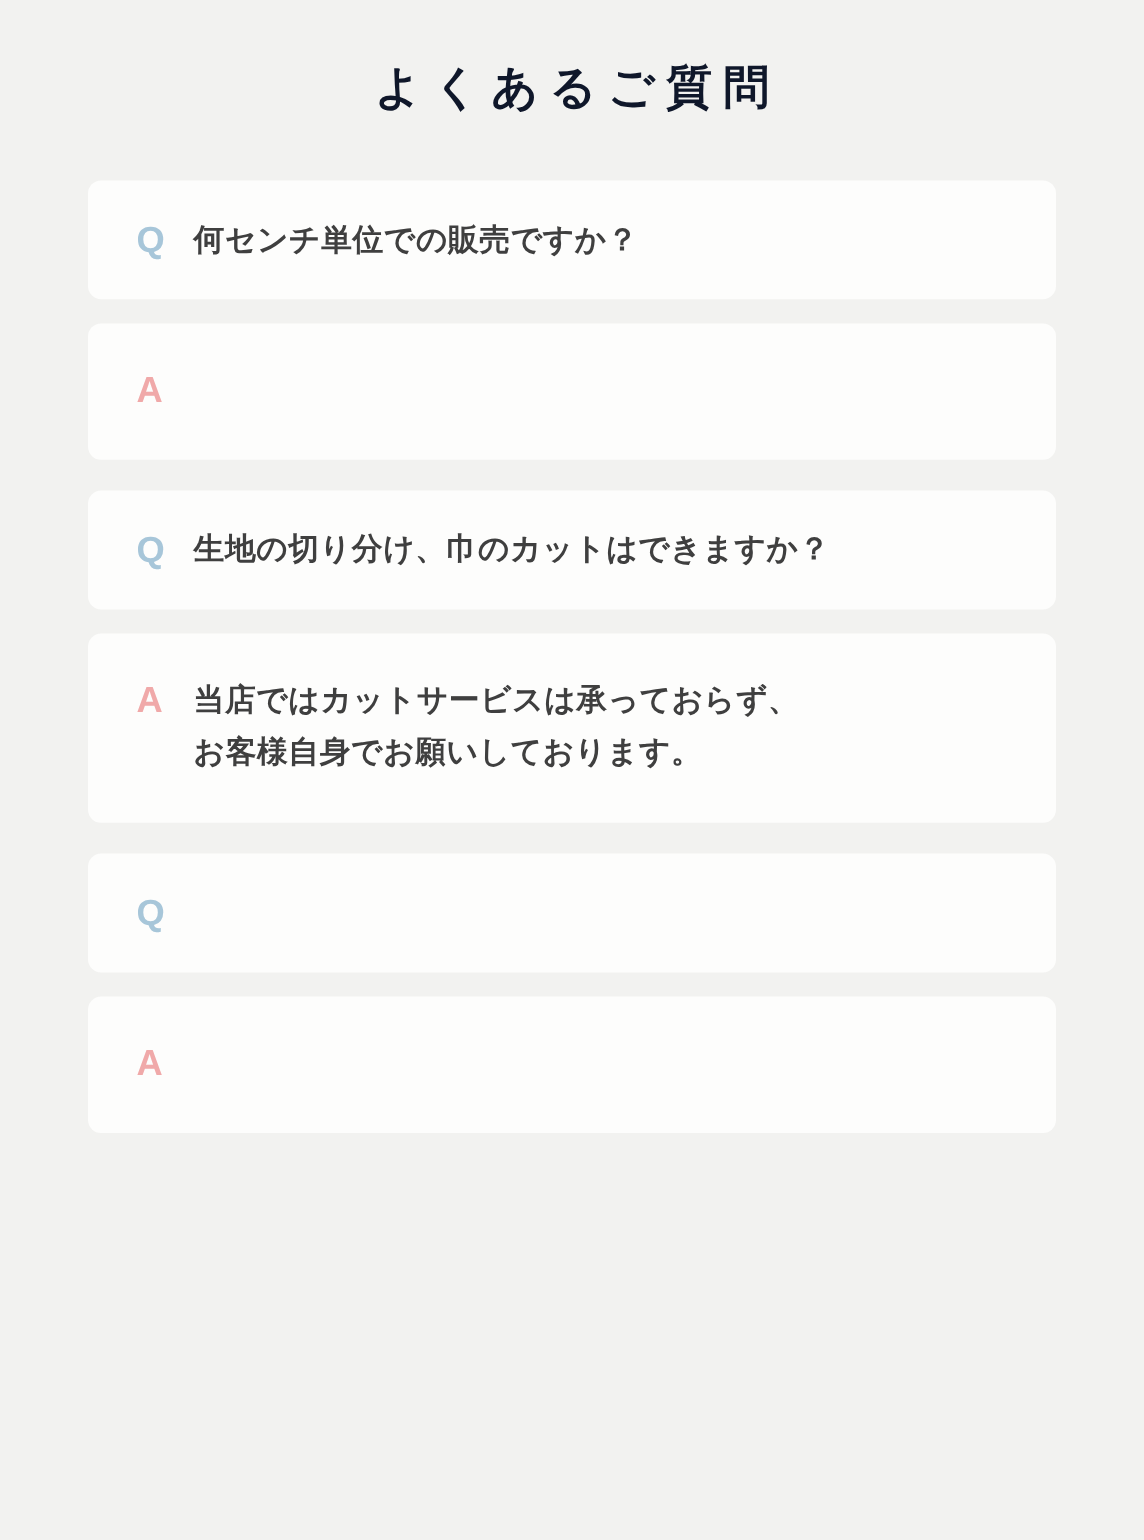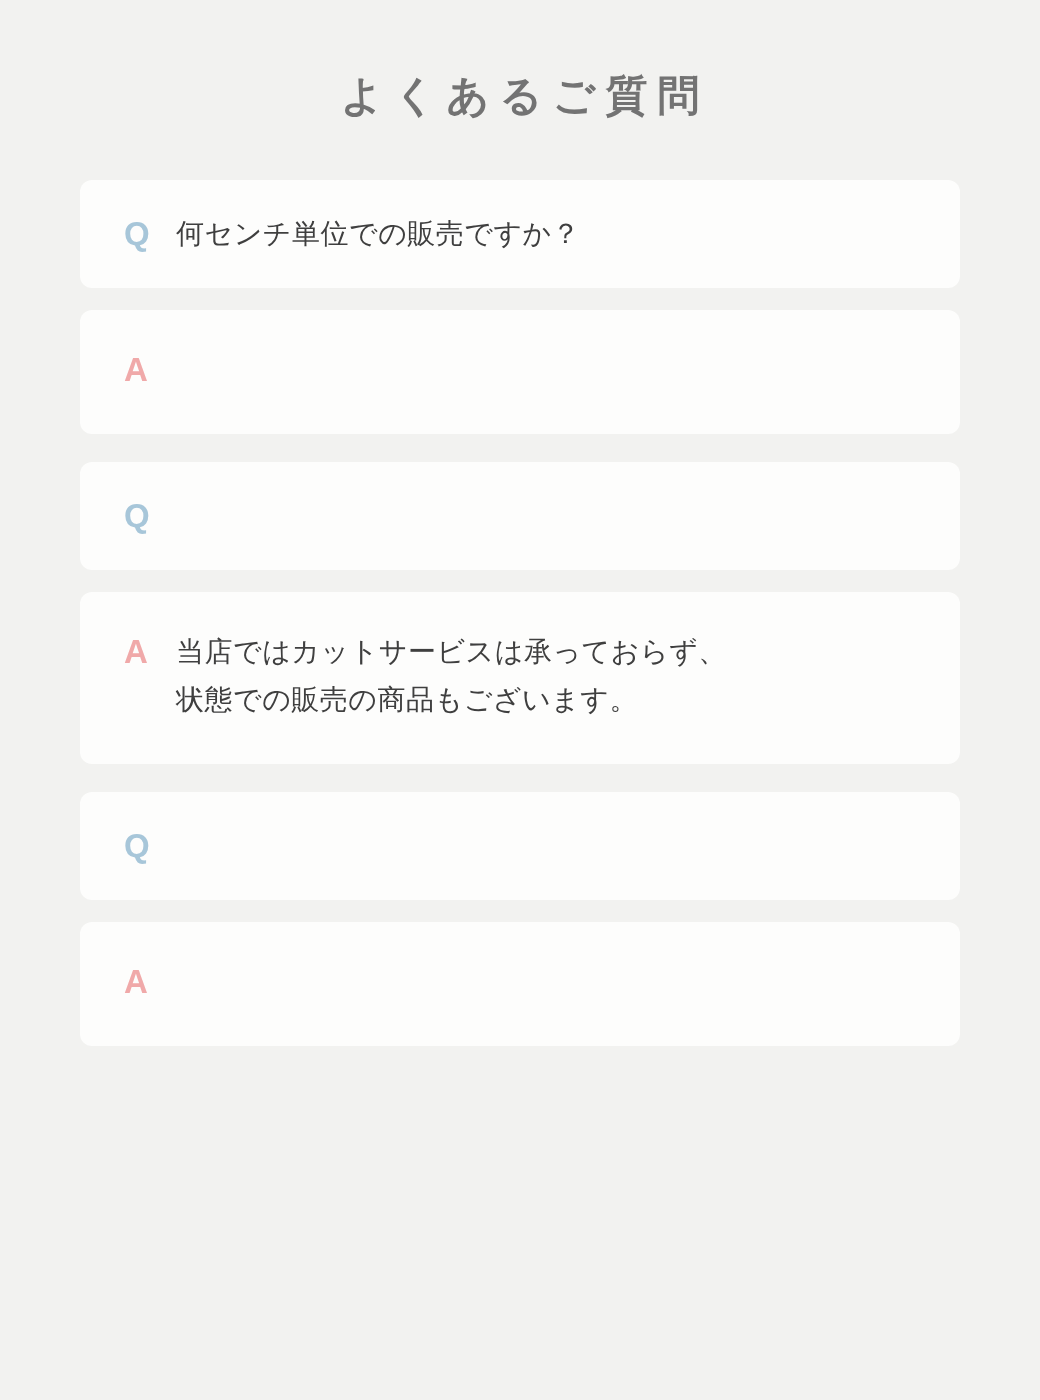--- a/index.html
+++ b/index.html
@@ -19,24 +19,24 @@
     height: 1400px;
     box-sizing: border-box;
     position: relative;
     overflow: hidden;
   }
   .faq-title {
     text-align: center;
     font-size: 42px;
     font-weight: bold;
     letter-spacing: 10px;
-    color: #737373;
+    color: #0f172a;
     padding-top: 52px;
     padding-bottom: 0;
-    margin: 16px;
+    margin: 0;
     text-indent: 10px;
   }
   .faq-list {
     margin-top: 56px;
     padding: 0 80px;
   }
   .faq-card {
     background: #fdfdfc;
     border-radius: 12px;
     display: flex;
@@ -71,20 +71,21 @@
   .marker.a {
     color: #f0a9a9;
   }
   .body-text {
     flex: 1 1 auto;
     font-size: 28px;
     line-height: 1.72;
     color: #3f3f3f;
     letter-spacing: 0.5px;
     white-space: pre-line;
+    font-weight: bold;
   }
   .question .body-text {
     line-height: 1.45;
   }
 </style>
 </head>
 <body>
 
 <div class="page">
 
@@ -98,26 +99,27 @@
     </div>
     <div class="gap-pair"></div>
     <div class="faq-card answer">
       <div class="marker a">A</div>
     </div>
 
     <div class="gap-q"></div>
 
     <div class="faq-card question">
       <div class="marker q">Q</div>
+      <div class="body-text">生地の切り分け、巾のカットはできますか？</div>
     </div>
     <div class="gap-pair"></div>
     <div class="faq-card answer">
       <div class="marker a">A</div>
       <div class="body-text">当店ではカットサービスは承っておらず、
-状態での販売の商品もございます。</div>
+お客様自身でお願いしております。</div>
     </div>
 
     <div class="gap-q"></div>
 
     <div class="faq-card question">
       <div class="marker q">Q</div>
     </div>
     <div class="gap-pair"></div>
     <div class="faq-card answer">
       <div class="marker a">A</div>

